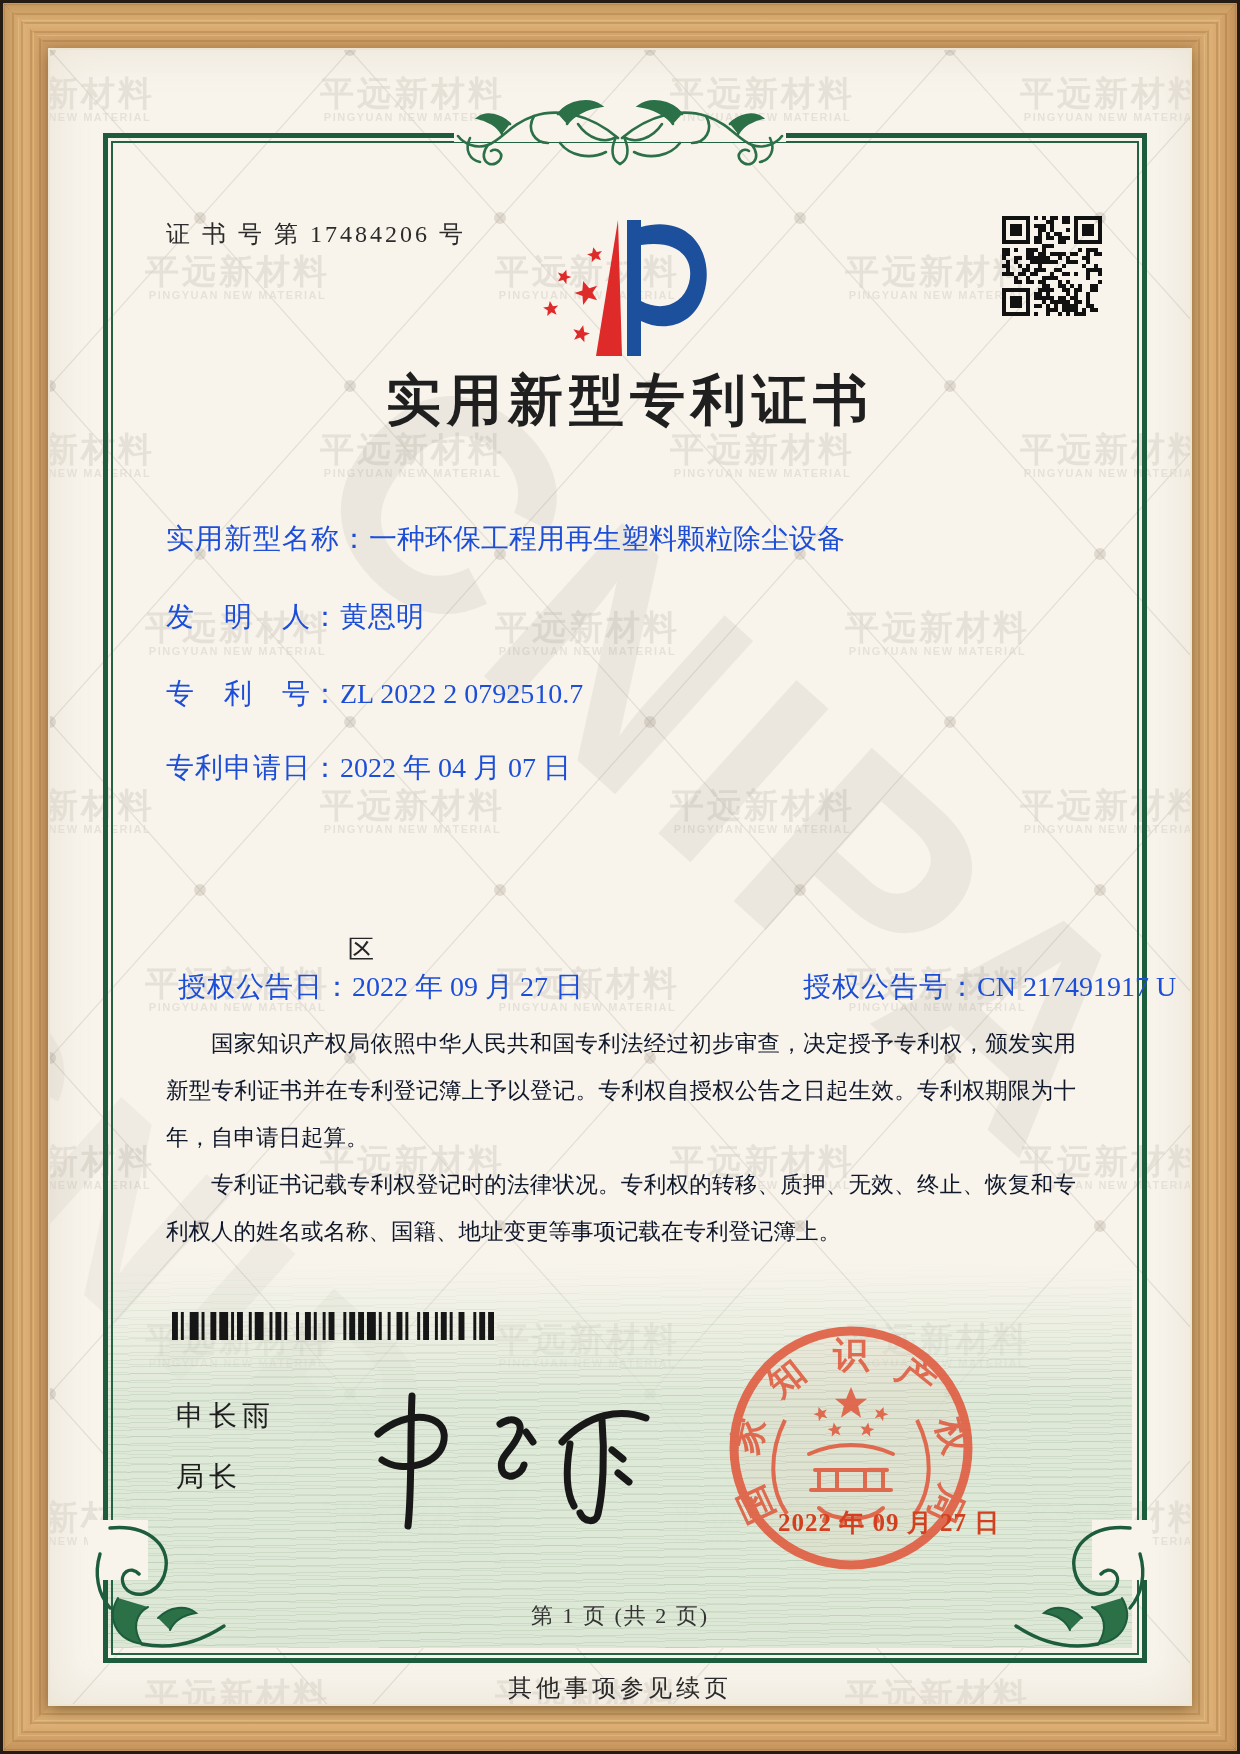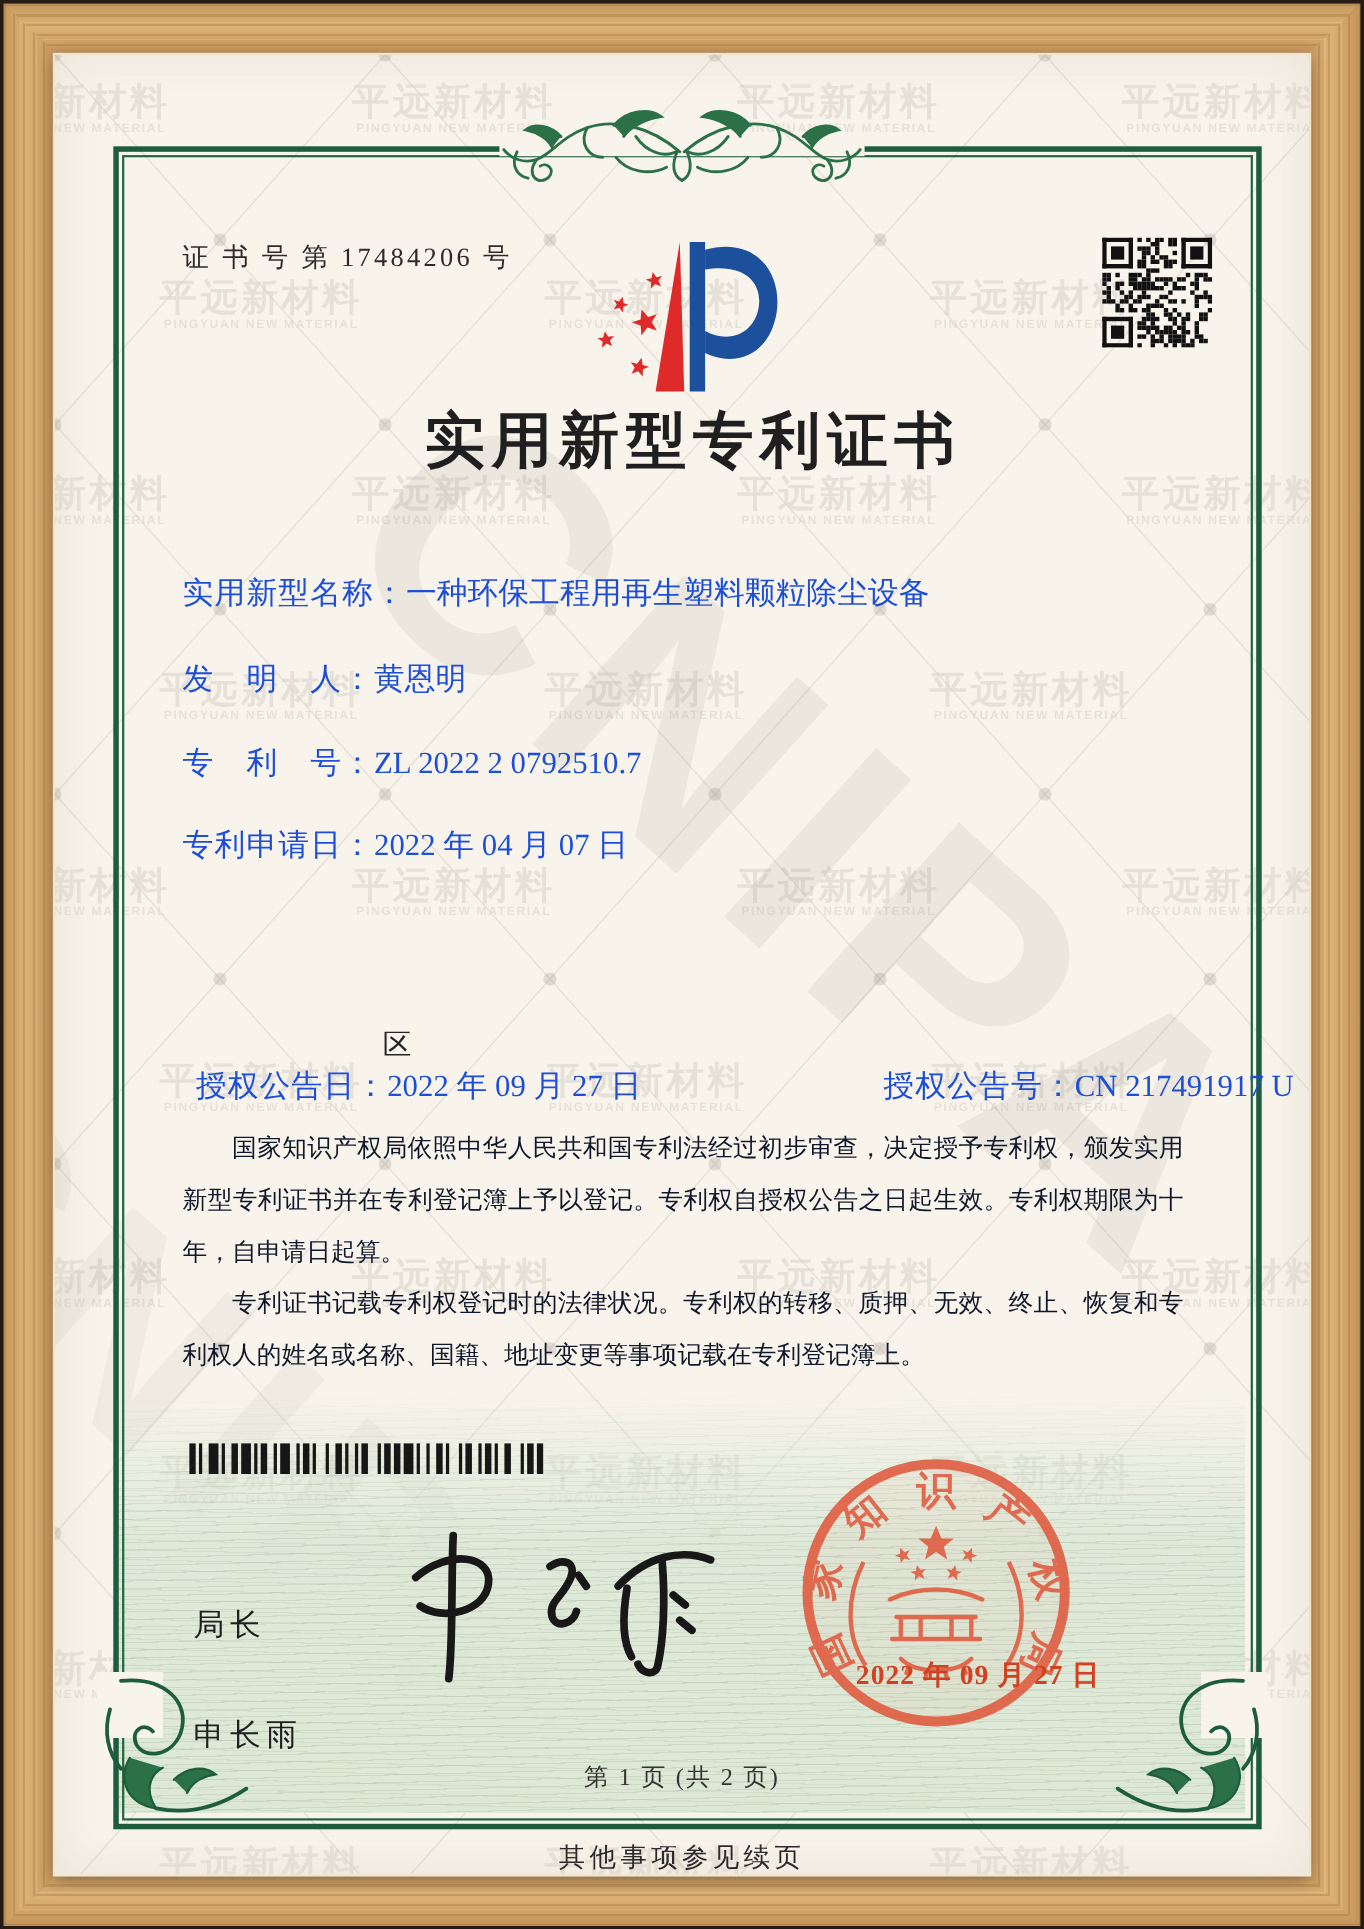--- a/index.html
+++ b/index.html
@@ -580,21 +580,21 @@
           <rect x="89" y="0" width="1" height="28" fill="#161616"></rect>
           <rect x="91" y="0" width="2" height="28" fill="#161616"></rect>
           <rect x="94" y="0" width="1" height="28" fill="#161616"></rect>
           <rect x="97" y="0" width="2" height="28" fill="#161616"></rect>
           <rect x="102" y="0" width="1" height="28" fill="#161616"></rect>
           <rect x="104" y="0" width="2" height="28" fill="#161616"></rect>
           <rect x="107" y="0" width="2" height="28" fill="#161616"></rect>
         </svg></div>
 
     <div class="signer" style="top:1408px;">局长</div>
-    <div class="signer" style="top:1508px;text-align:center;">申长雨</div>
+    <div class="signer" style="top:1347px;text-align:center;">申长雨</div>
 
     <svg style="position:absolute;left:300px;top:1330px;" width="340" height="160" viewBox="0 0 340 160">
       <g stroke="#181818" stroke-width="7" fill="none" stroke-linecap="round" stroke-linejoin="round">
         <path d="M62,16 C60,60 62,112 58,146"></path>
         <path d="M28,54 C58,28 98,34 94,60 C91,85 52,94 32,80"></path>
         <path d="M150,44 C162,36 174,40 169,54 C162,72 148,76 152,90 C156,101 171,96 174,85"></path>
         <path d="M176,52 l7,10"></path>
         <path d="M212,62 C238,34 270,28 296,38"></path>
         <path d="M252,40 C255,76 253,112 248,134 C246,144 234,142 230,133"></path>
         <path d="M220,64 C215,94 217,114 224,126"></path>

